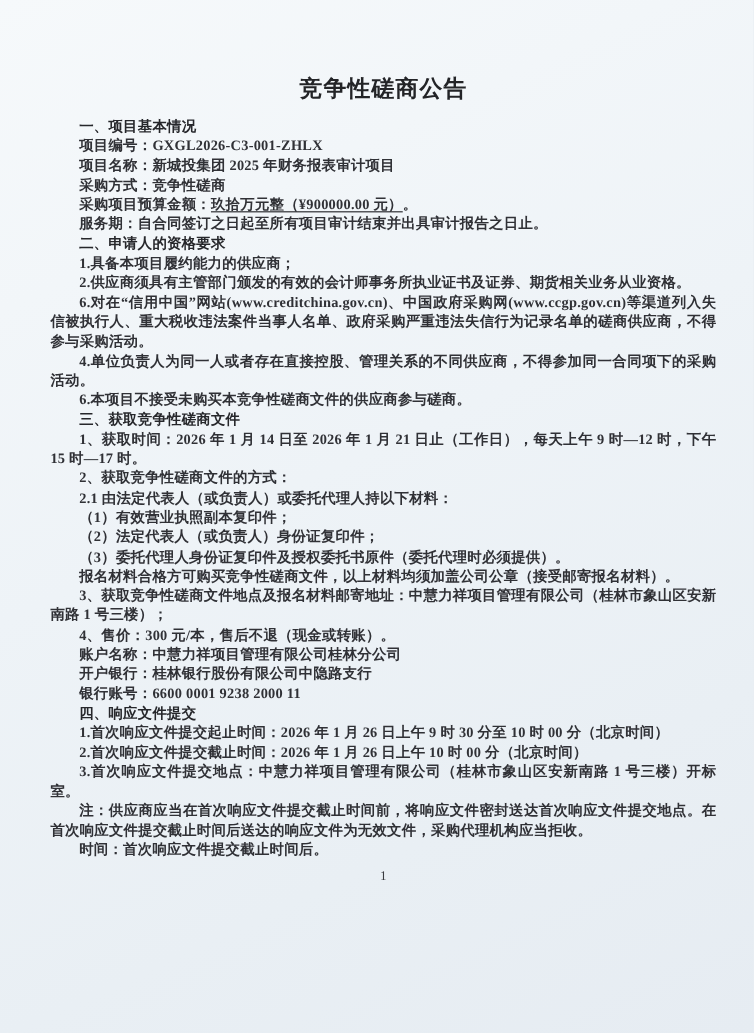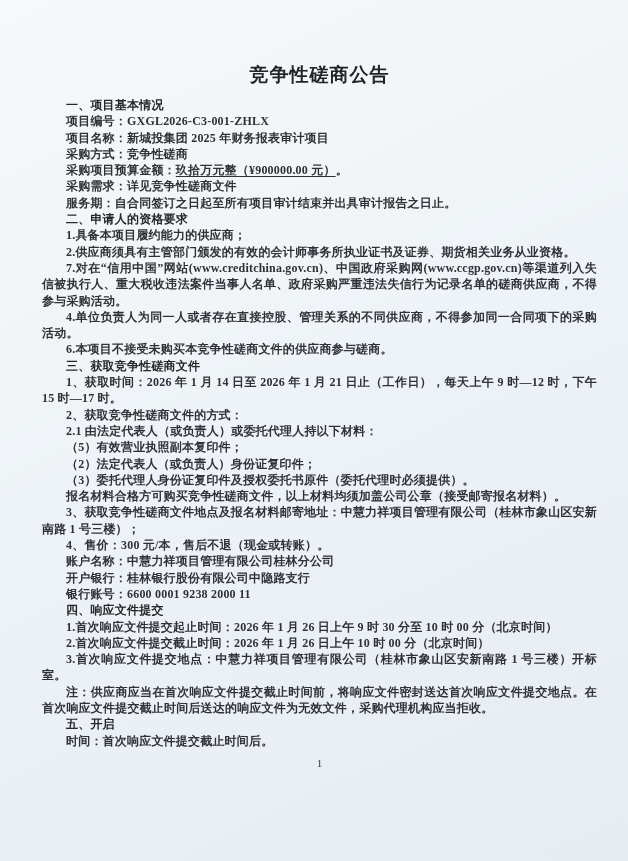--- a/index.html
+++ b/index.html
@@ -55,44 +55,42 @@
 
 <div class="page">
   <h1 class="doc-title">竞争性磋商公告</h1>
 
   <div class="doc-body">
       <p class="heading"><span>一、项目基本情况</span></p>
       <p><span>项目编号：GXGL2026-C3-001-ZHLX</span></p>
       <p><span>项目名称：新城投集团 2025 年财务报表审计项目</span></p>
       <p><span>采购方式：竞争性磋商</span></p>
       <p><span>采购项目预算金额：</span><span class="u">玖拾万元整（¥900000.00 元）</span><span>。</span></p>
-      <p><span>采购需求：详见竞争性磋商文件</span></p>
       <p><span>服务期：自合同签订之日起至所有项目审计结束并出具审计报告之日止。</span></p>
       <p class="heading"><span>二、申请人的资格要求</span></p>
       <p><span>1.具备本项目履约能力的供应商；</span></p>
       <p><span>2.供应商须具有主管部门颁发的有效的会计师事务所执业证书及证券、期货相关业务从业资格。</span></p>
-      <p><span>7.对在“信用中国”网站(www.creditchina.gov.cn)、中国政府采购网(www.ccgp.gov.cn)等渠道列入失信被执行人、重大税收违法案件当事人名单、政府采购严重违法失信行为记录名单的磋商供应商，不得参与采购活动。</span></p>
+      <p><span>6.对在“信用中国”网站(www.creditchina.gov.cn)、中国政府采购网(www.ccgp.gov.cn)等渠道列入失信被执行人、重大税收违法案件当事人名单、政府采购严重违法失信行为记录名单的磋商供应商，不得参与采购活动。</span></p>
       <p><span>4.单位负责人为同一人或者存在直接控股、管理关系的不同供应商，不得参加同一合同项下的采购活动。</span></p>
       <p><span>6.本项目不接受未购买本竞争性磋商文件的供应商参与磋商。</span></p>
       <p class="heading"><span>三、获取竞争性磋商文件</span></p>
       <p><span>1、获取时间：2026 年 1 月 14 日至 2026 年 1 月 21 日止（工作日），每天上午 9 时—12 时，下午 15 时—17 时。</span></p>
       <p><span>2、获取竞争性磋商文件的方式：</span></p>
       <p><span>2.1 由法定代表人（或负责人）或委托代理人持以下材料：</span></p>
-      <p><span>（5）有效营业执照副本复印件；</span></p>
+      <p><span>（1）有效营业执照副本复印件；</span></p>
       <p><span>（2）法定代表人（或负责人）身份证复印件；</span></p>
       <p><span>（3）委托代理人身份证复印件及授权委托书原件（委托代理时必须提供）。</span></p>
       <p><span>报名材料合格方可购买竞争性磋商文件，以上材料均须加盖公司公章（接受邮寄报名材料）。</span></p>
       <p><span>3、获取竞争性磋商文件地点及报名材料邮寄地址：中慧力祥项目管理有限公司（桂林市象山区安新南路 1 号三楼）；</span></p>
       <p><span>4、售价：300 元/本，售后不退（现金或转账）。</span></p>
       <p><span>账户名称：中慧力祥项目管理有限公司桂林分公司</span></p>
       <p><span>开户银行：桂林银行股份有限公司中隐路支行</span></p>
       <p><span>银行账号：6600 0001 9238 2000 11</span></p>
       <p class="heading"><span>四、响应文件提交</span></p>
       <p><span>1.首次响应文件提交起止时间：2026 年 1 月 26 日上午 9 时 30 分至 10 时 00 分（北京时间）</span></p>
       <p><span>2.首次响应文件提交截止时间：2026 年 1 月 26 日上午 10 时 00 分（北京时间）</span></p>
       <p><span>3.首次响应文件提交地点：中慧力祥项目管理有限公司（桂林市象山区安新南路 1 号三楼）开标室。</span></p>
       <p><span>注：供应商应当在首次响应文件提交截止时间前，将响应文件密封送达首次响应文件提交地点。在首次响应文件提交截止时间后送达的响应文件为无效文件，采购代理机构应当拒收。</span></p>
-      <p class="heading"><span>五、开启</span></p>
       <p><span>时间：首次响应文件提交截止时间后。</span></p>
     </div>
 
   <div class="page-number">1</div>
 </div>
 
 </body></html>

